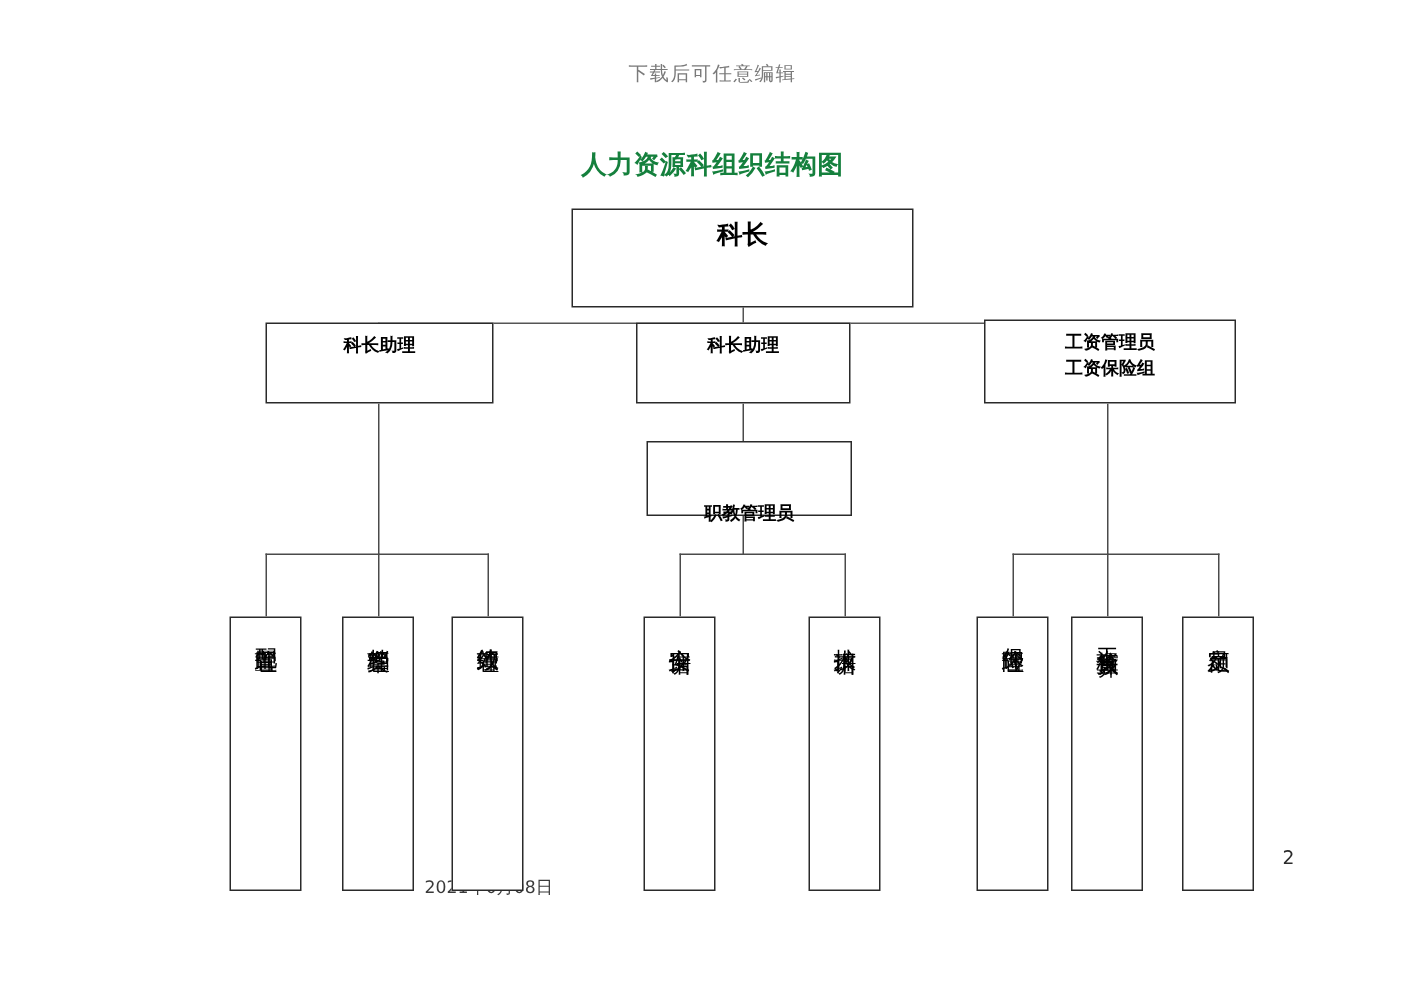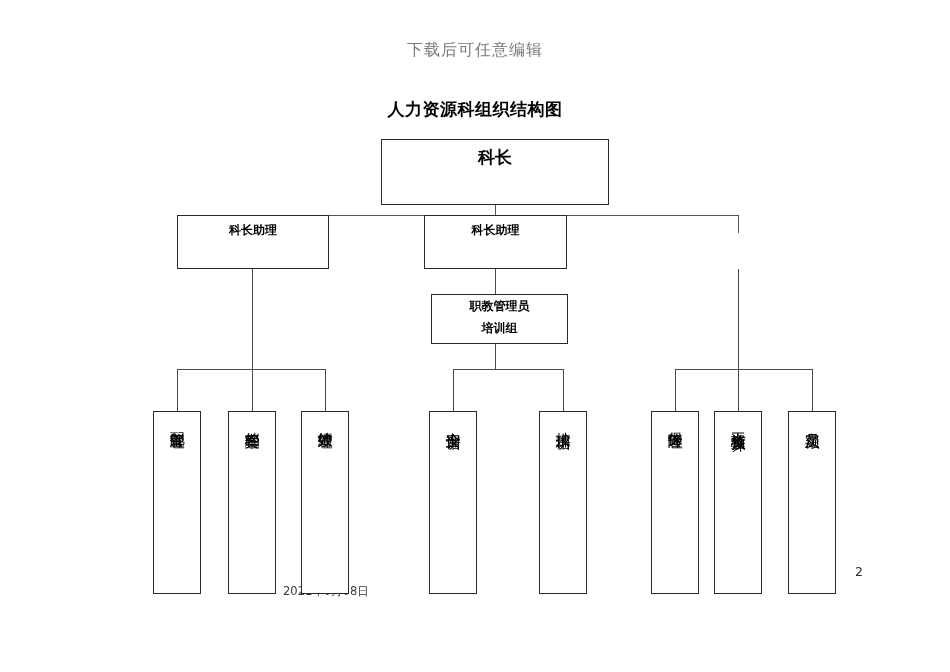--- a/index.html
+++ b/index.html
@@ -20,34 +20,34 @@
     overflow: hidden;
   }
 
   
   .page-header-note {
     position: absolute;
     top: 40px;
     left: 0;
     width: 950px;
     text-align: center;
-    font-size: 16px;
+    font-size: 13px;
     color: #7a7a7a;
     letter-spacing: 1px;
     white-space: nowrap;
   }
   .chart-title {
     position: absolute;
     top: 98px;
     left: 0;
     width: 950px;
     text-align: center;
     font-size: 17px;
     font-weight: bold;
-    color: #000000;
+    color: #15803d;
     letter-spacing: 0.5px;
     white-space: nowrap;
   }
   .page-number {
     position: absolute;
     top: 564px;
     left: 855px;
     font-size: 12.5px;
     color: #2b2b2b;
   }
@@ -166,24 +166,27 @@
     </div>
 
     <div class="node level-2" style="left:177px; top:215px; width:152px; height:54px;">
       <span class="node-label">科长助理</span>
     </div>
 
     <div class="node level-2" style="left:424px; top:215px; width:143px; height:54px;">
       <span class="node-label">科长助理</span>
     </div>
 
+    <div class="node level-2" style="left:656px; top:213px; width:168px; height:56px;">
+      <span class="node-label">工资管理员</span>
+      <span class="node-label" style="padding-top:1px;">工资保险组</span>
+    </div>
 
     <div class="node level-3" style="left:431px; top:294px; width:137px; height:50px;">
-      <span class="node-label" style="padding-top:3px;">职教管理员</span>
-      <span class="node-label">培训组</span>
+      <span class="node-label" style="padding-top:3px;margin-top:36px;">职教管理员</span>
     </div>
 
     <div class="node leaf" style="left:153px; top:411px; width:48px; height:183px;">
       <span class="node-label">配置管理</span>
     </div>
 
     <div class="node leaf" style="left:228px; top:411px; width:48px; height:183px;">
       <span class="node-label">档案管理</span>
     </div>
 

